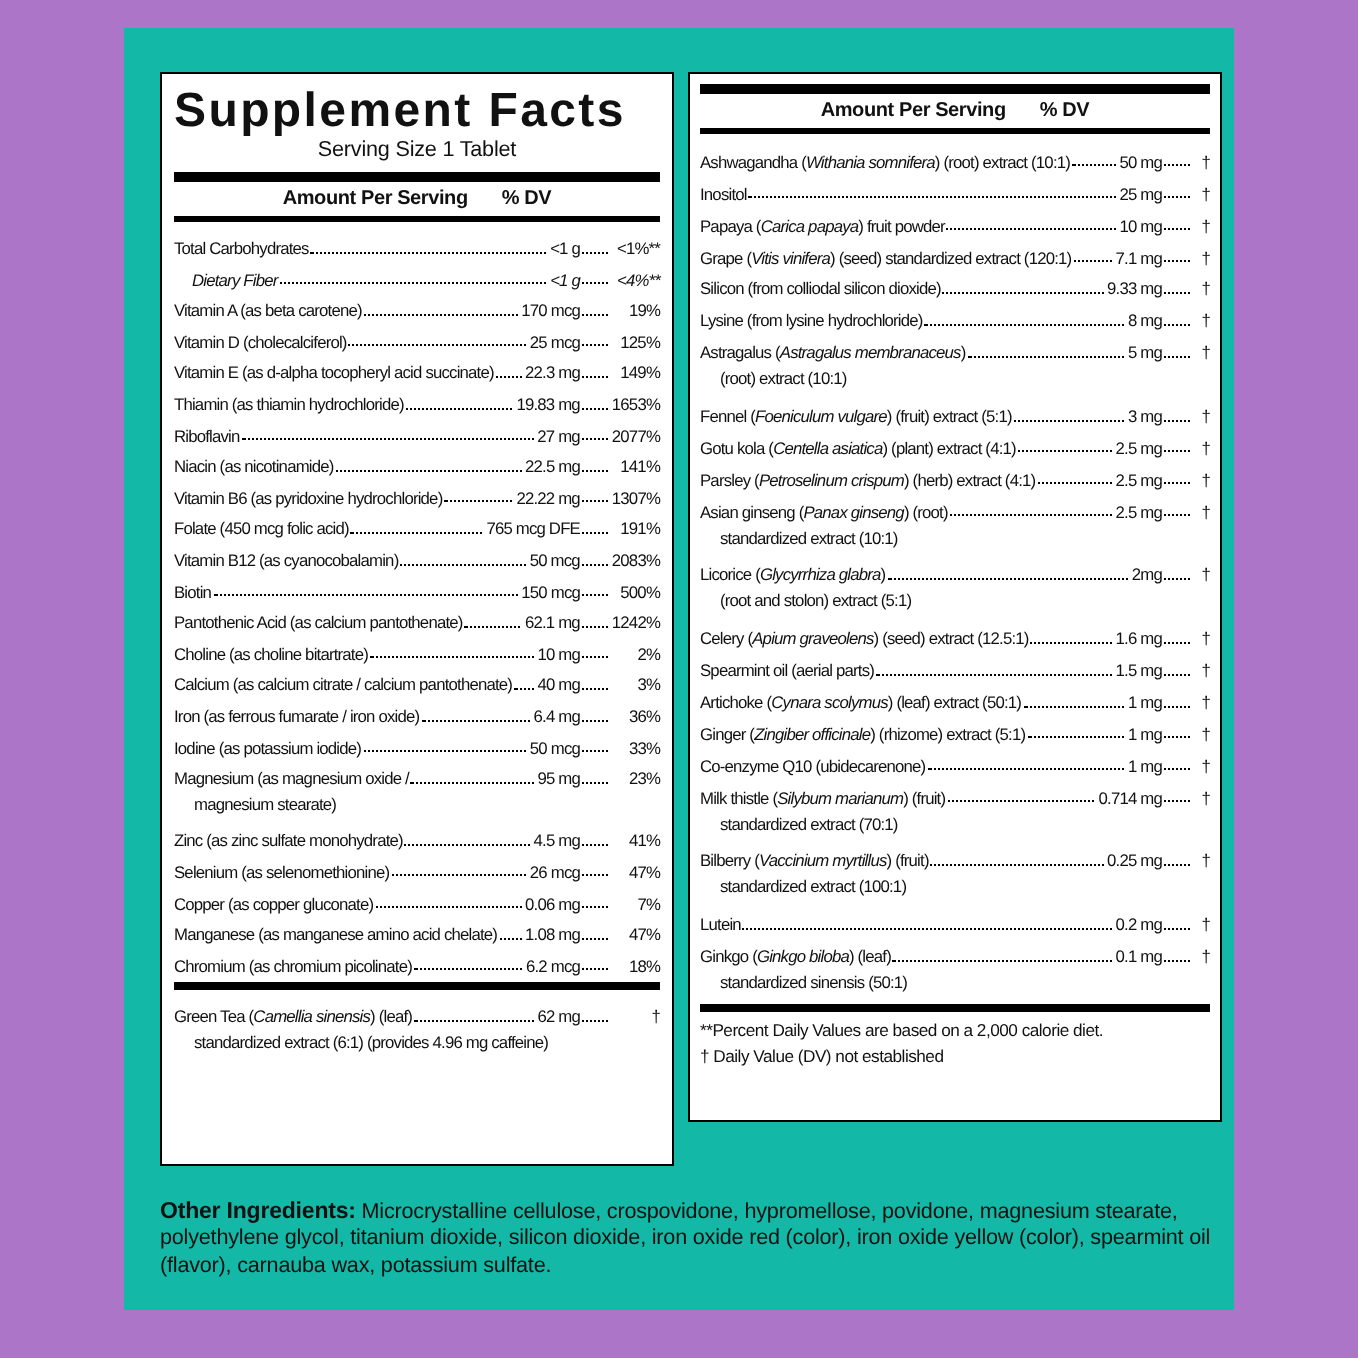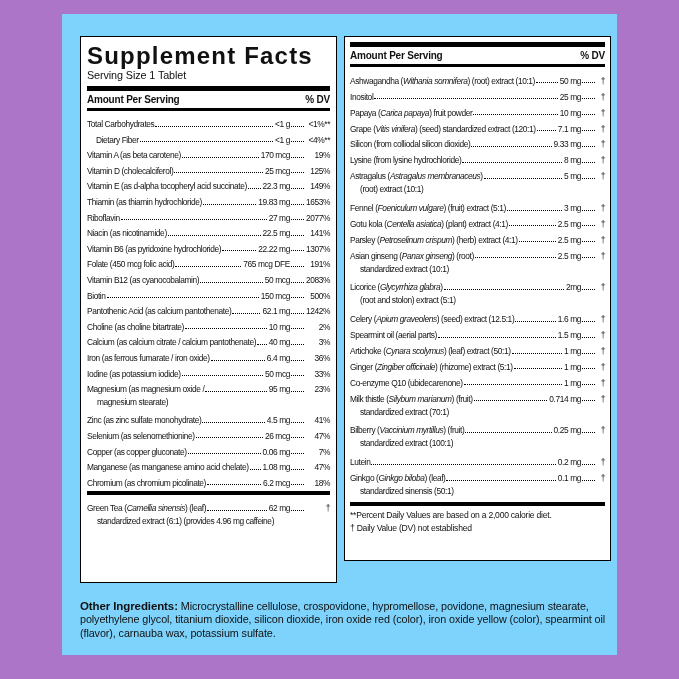--- a/index.html
+++ b/index.html
@@ -4,57 +4,57 @@
 <style>
   html,body { margin:0; padding:0; }
   body {
     width:679px; height:679px; position:relative;
     background:#ac75c7;
     font-family:"Liberation Sans", sans-serif;
     color:#111;
   }
   .sheet {
     position:absolute; left:62px; top:14px; width:555px; height:641px;
-    background:#7dd3fc;
+    background:#14b8a6;
   }
   .facts-box {
     position:absolute; box-sizing:border-box;
     border:1.6px solid #000; background:#fff;
   }
   .left-box  { left:18px;  top:22px; width:257px; height:547px; padding:3px 6px; }
   .right-box { left:282px; top:22px; width:267px; height:525px; padding:2px 5px; }
 
   .title {
     font-size:24px; font-weight:bold; letter-spacing:1.2px;
     line-height:27px; margin-top:2px; white-space:nowrap;
   }
-  .serv { font-size:10.8px; line-height:13.5px; letter-spacing:-0.1px; }
+  .serv { font-size:10.8px; line-height:13.5px; letter-spacing:-0.1px;text-align:center; }
   .bar   { height:5px; background:#000; margin:3px 0 2px; }
   .bar2  { height:4px; background:#000; margin:3px 0; }
   .bar3  { height:3px; background:#000; margin:2px 0 3px; }
   .hdr {
-    display:flex; justify-content:space-between; align-items:baseline; gap:17px;
+    display:flex; justify-content:center; align-items:baseline; gap:17px;
     font-weight:bold; font-size:10px; letter-spacing:-0.2px;
     margin:2px 0 1px; line-height:13px;
   }
 
   .rows { }
   .row {
     display:flex; align-items:flex-end;
     height:15.6px; font-size:8.4px; letter-spacing:-0.4px;
     white-space:nowrap;
   }
   .right-box .row { height:15.9px; }
   .row .nm  { flex:0 0 auto; }
   .row .ld  { flex:1 1 4px; min-width:4px; border-bottom:1.6px dotted #000; margin:0 2px 2.5px 1px; }
   .row .ld2 { flex:0 1 13px; min-width:5px; border-bottom:1.6px dotted #000; margin:0 2px 2.5px 1px; }
   .row .amt { flex:0 0 auto; }
   .row .dv  { flex:0 0 auto; min-width:24px; text-align:right; }
   .right-box .row .dv { min-width:8px; }
-  .row.indent { padding-left:9px; }
+  .row.indent { padding-left:9px;font-style:italic; }
   .cont {
     height:15.6px; display:flex; align-items:center;
     font-size:8.4px; letter-spacing:-0.4px; padding-left:10px; white-space:nowrap;text-align:center;
   }
   .right-box .cont { height:15.9px; }
   em { font-style:italic; }
 
   .fnotes { font-size:8.6px; letter-spacing:-0.25px; line-height:12.5px; margin-top:3px; }
   .fnote  { white-space:nowrap; }
 

